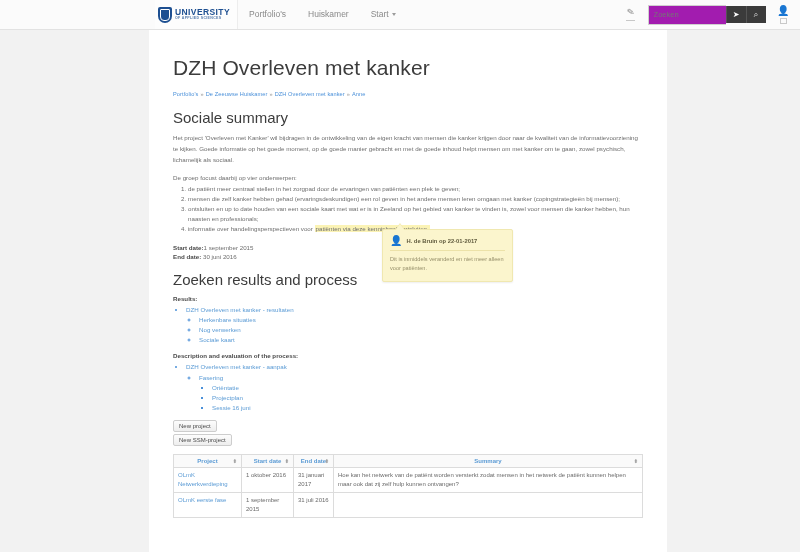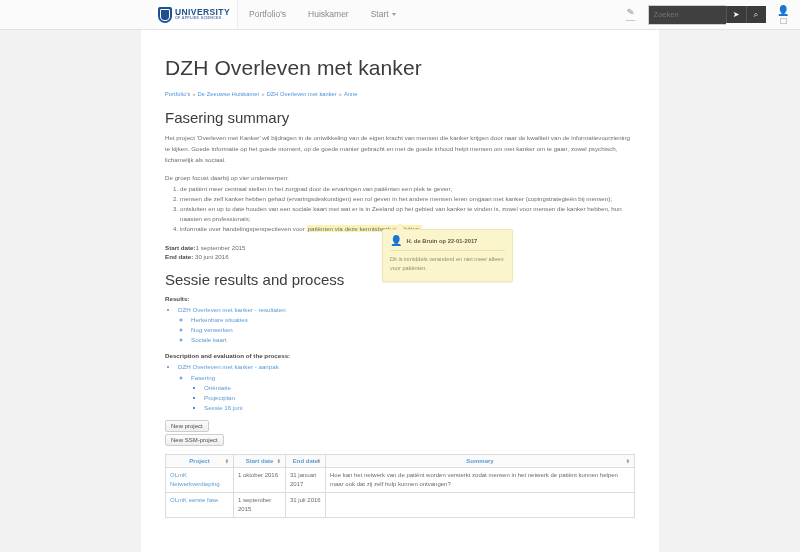--- a/index.html
+++ b/index.html
@@ -72,41 +72,41 @@
   .icon-stack {
     width: 22px; display: flex; flex-direction: column;
     align-items: center; justify-content: center; gap: 3px;
   }
   .pencil-ico { font-size: 9px; color: #8d8d8d; transform: rotate(-10deg); line-height: 1; }
   .underbar { width: 9px; height: 1px; background: #c8c8c8; }
   .searchwrap { display: flex; align-items: center; height: 17px; margin: 0 6px; }
   .searchbox {
     width: 78px; height: 17px;
     border: 1px solid #cfcfcf; border-right: none;
-    background: #404040; font-size: 7.5px; color: #b3b3b3;
+    background: #a21caf; font-size: 7.5px; color: #b3b3b3;
     padding: 9px 5px; outline: none;
     font-family: "Liberation Sans", sans-serif;
   }
   .sbtn {
     width: 20px; height: 17px; background: #3b3b3b;
     display: flex; align-items: center; justify-content: center;
     color: #fff; font-size: 8px; cursor: pointer;
     border-left: 1px solid #555;
   }
   .user-stack {
     display: flex; flex-direction: column; align-items: center;
     gap: 2px; padding-left: 6px;
   }
   .person-ico { font-size: 10px; color: #7a7a7a; line-height: 1; }
   .mini-box { width: 7px; height: 6px; border: 1px solid #c9c9c9; }
 
   
   .page { position: relative; height: 522px; }
   .content {
-    position: absolute; left: 141px; top: 0;
+    position: absolute; left: 149px; top: 0;
     width: 518px; height: 522px;
     background: #ffffff;
     padding: 18px 24px 8px 24px;
     overflow: hidden;
   }
   h1.title {
     font-size: 21px; font-weight: normal; color: #3c3c3c;
     margin: 8px 0 11px 0; letter-spacing: .1px;
   }
   .breadcrumb { font-size: 5.6px; color: #4a90d9; margin-bottom: 12px; letter-spacing: .1px; }
@@ -232,37 +232,37 @@
 
 <div class="page">
   <div class="content">
 
     <h1 class="title">DZH Overleven met kanker</h1>
 
     <div class="breadcrumb">
       <a href="#">Portfolio's</a><span class="sep">»</span><a href="#">De Zeeuwse Huiskamer</a><span class="sep">»</span><a href="#">DZH Overleven met kanker</a><span class="sep">»</span><a href="#">Anne</a>
     </div>
 
-    <h2 class="sec">Fasering summary</h2>
+    <h2 class="sec">Sociale summary</h2>
     <p class="body">Het project 'Overleven met Kanker' wil bijdragen in de ontwikkeling van de eigen kracht van mensen die kanker krijgen door naar de kwaliteit van de informatievoorziening te kijken. Goede informatie op het goede moment, op de goede manier gebracht en met de goede inhoud helpt mensen om met kanker om te gaan, zowel psychisch, lichamelijk als sociaal.</p>
     <p class="lead">De groep focust daarbij op vier onderwerpen:</p>
 
     <ol class="topics">
       <li><span>de patiënt meer centraal stellen in het zorgpad door de ervaringen van patiënten een plek te geven;</span></li>
       <li><span>mensen die zelf kanker hebben gehad (ervaringsdeskundigen) een rol geven in het andere mensen leren omgaan met kanker (copingstrategieën bij mensen);</span></li>
       <li><span>ontsluiten en up to date houden van een sociale kaart met wat er is in Zeeland op het gebied van kanker te vinden is, zowel voor mensen die kanker hebben, hun naasten en professionals;</span></li>
       <li><span>informatie over handelingsperspectieven voor </span><span class="hl">patiënten via deze kennisbank ontsluiten.</span></li>
     </ol>
 
     <div class="dates">
       <b>Start date:</b><span>1 september 2015</span><br>
       <b>End date:</b>&nbsp;<span>30 juni 2016</span>
     </div>
 
-    <h2 class="sec">Sessie results and process</h2>
+    <h2 class="sec">Zoeken results and process</h2>
 
     <div class="sublabel">Results:</div>
     <ul class="lnks">
       <li>
         <a href="#">DZH Overleven met kanker - resultaten</a>
         <ul>
           <li><a href="#">Herkenbare situaties</a></li>
           <li><a href="#">Nog verwerken</a></li>
           <li><a href="#">Sociale kaart</a></li>
         </ul>

